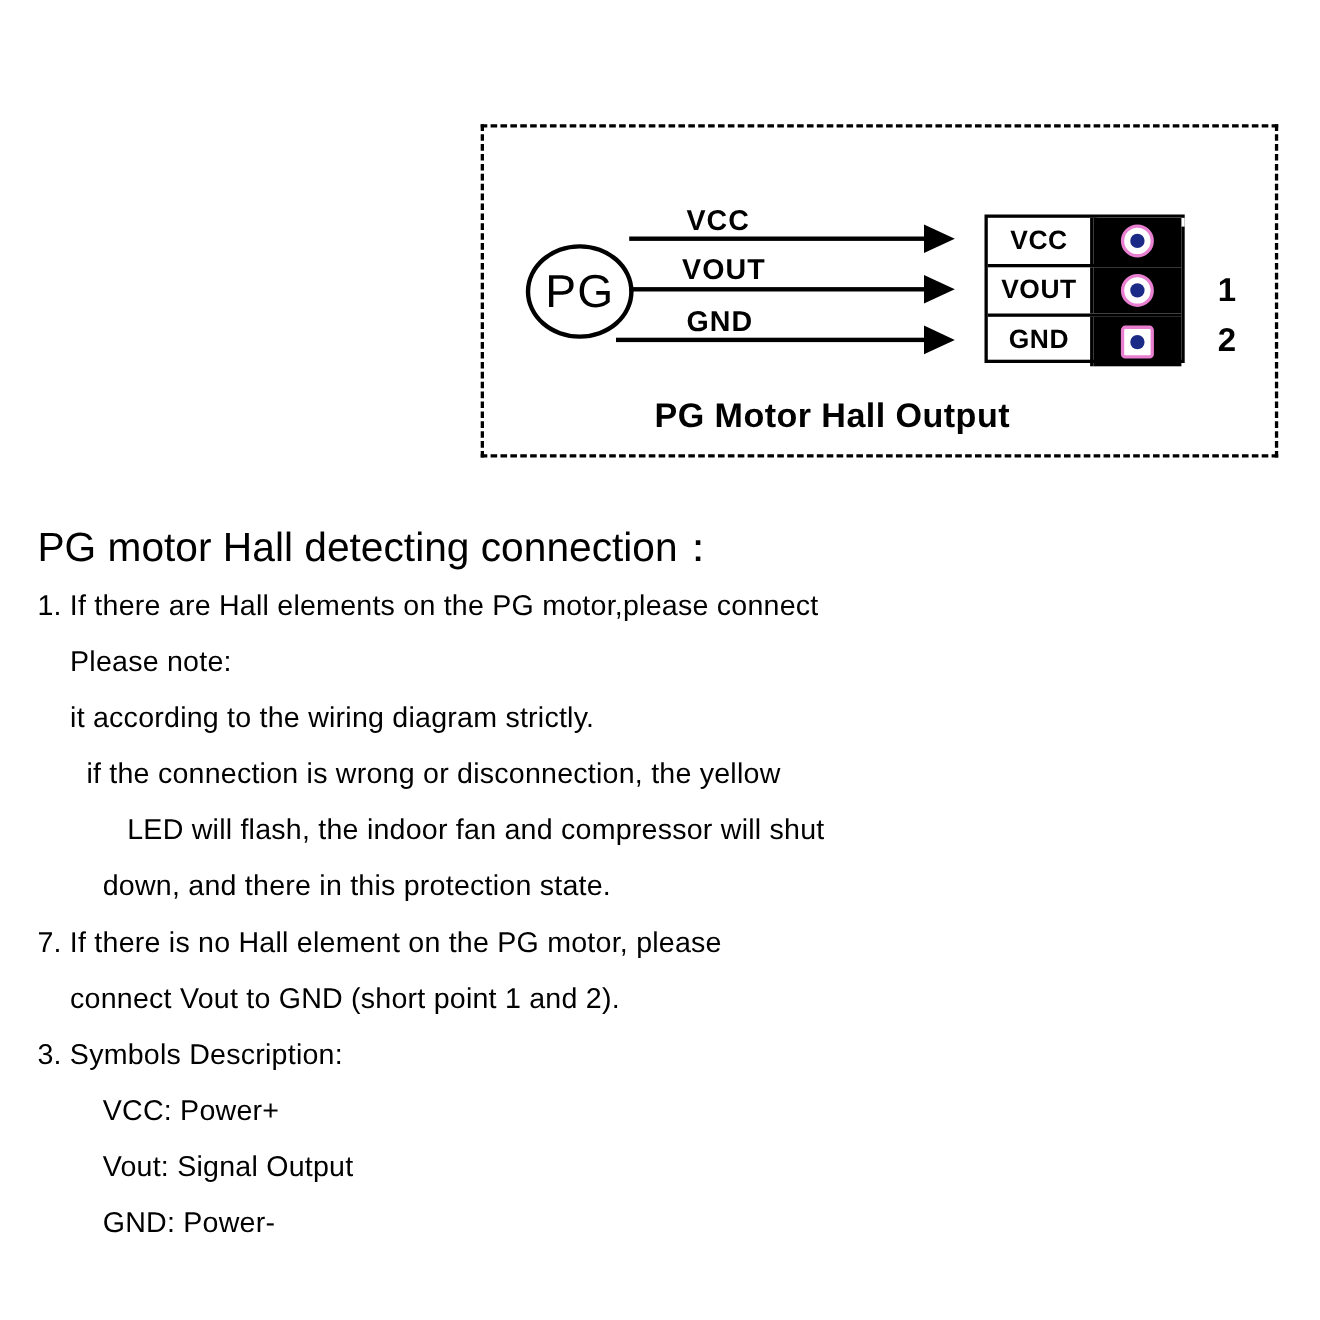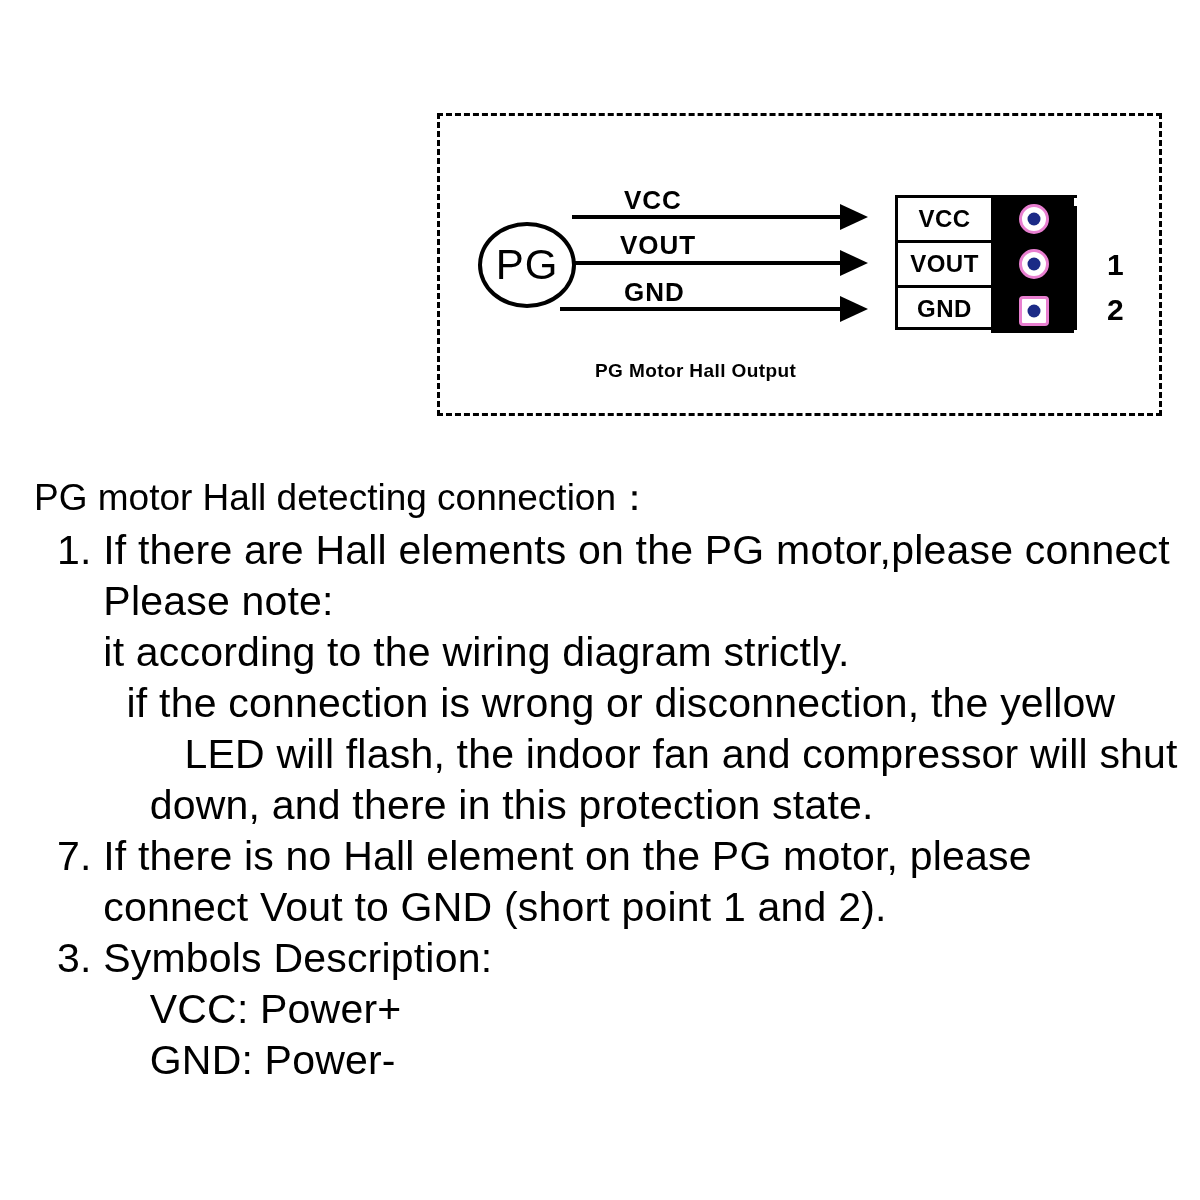--- a/index.html
+++ b/index.html
@@ -145,38 +145,37 @@
   .pin-number {
     position: absolute;
     font-size: 30px;
     font-weight: bold;
   }
 
   #hall-caption {
     position: absolute;
     left: 595px;
     top: 360px;
-    font-size: 19px;
+    font-size: 31px;
     font-weight: bold;
     letter-spacing: 0.4px;
   }
 
   
   #body-text {
     position: absolute;
     left: 34px;
     top: 471px;
     width: 1160px;
   }
   .line {
-    font-size: 41px;
+    font-size: 26px;
     line-height: 51px;
     white-space: pre;
     letter-spacing: 0.2px;
-    margin-left: 23px;
   }
   .heading {
     font-size: 37px;
     line-height: 54px;
     white-space: pre;
   }
 </style>
 </head>
 <body>
 
@@ -239,14 +238,15 @@
   <div class="line">1. If there are Hall elements on the PG motor,please connect</div>
   <div class="line">    Please note:</div>
   <div class="line">    it according to the wiring diagram strictly.</div>
   <div class="line">      if the connection is wrong or disconnection, the yellow</div>
   <div class="line">           LED will flash, the indoor fan and compressor will shut</div>
   <div class="line">        down, and there in this protection state.</div>
   <div class="line">7. If there is no Hall element on the PG motor, please</div>
   <div class="line">    connect Vout to GND (short point 1 and 2).</div>
   <div class="line">3. Symbols Description:</div>
   <div class="line">        VCC: Power+</div>
+  <div class="line">        Vout: Signal Output</div>
   <div class="line">        GND: Power-</div>
 </div>
 
 </body></html>

